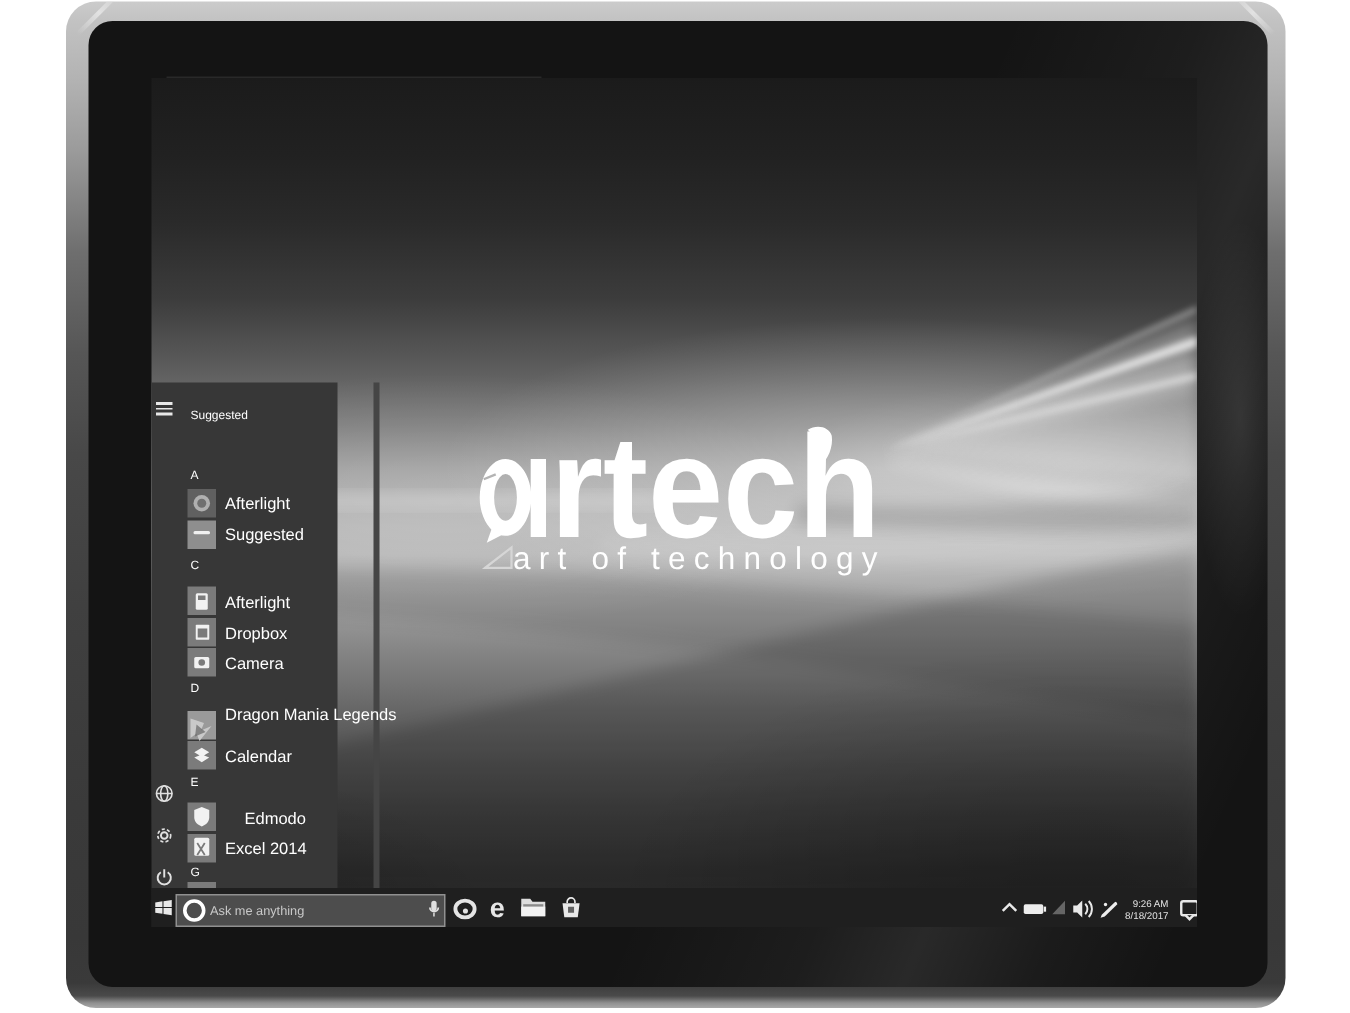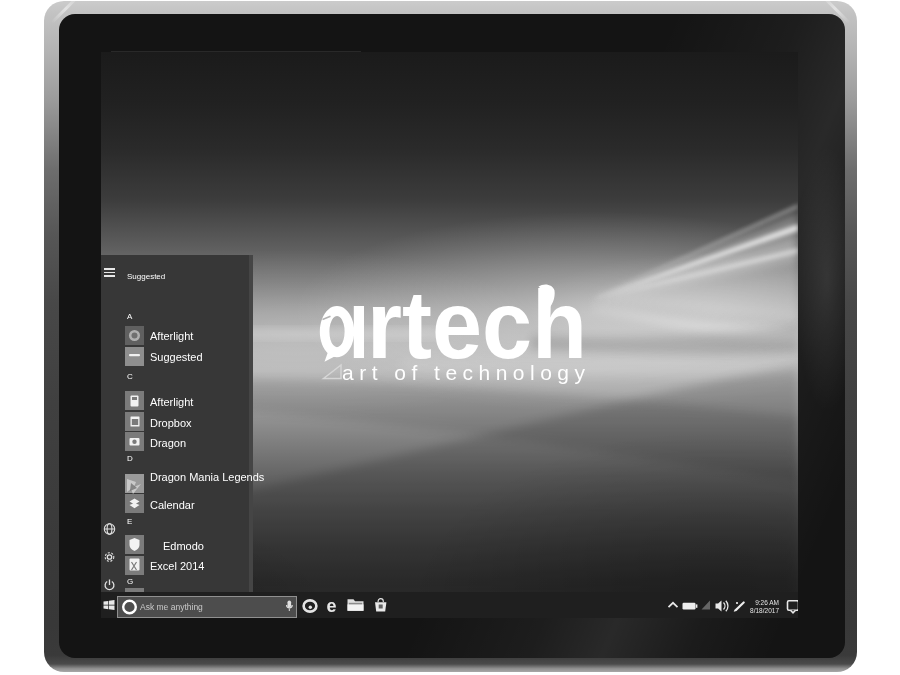--- a/index.html
+++ b/index.html
@@ -12,21 +12,21 @@
  linear-gradient(113deg,rgba(255,255,255,0) 58%,rgba(255,255,255,.04) 70%,rgba(255,255,255,.09) 77%,rgba(255,255,255,.03) 85%,rgba(255,255,255,0) 93%)}
 .screen{position:absolute;left:42px;top:38px;width:697px;height:566px;overflow:hidden;
  background:
  radial-gradient(ellipse 420px 140px at 71% 46%,rgba(255,255,255,.37),rgba(255,255,255,0) 72%),
  radial-gradient(ellipse 250px 80px at 88% 46%,rgba(255,255,255,.22),rgba(255,255,255,0) 75%),
  radial-gradient(ellipse 330px 115px at 28% 50%,rgba(255,255,255,.17),rgba(255,255,255,0) 75%),
  radial-gradient(ellipse 430px 260px at 88% 100%,rgba(0,0,0,.28),rgba(0,0,0,0) 72%),
  radial-gradient(ellipse 300px 170px at 3% 102%,rgba(0,0,0,.20),rgba(0,0,0,0) 72%),
  linear-gradient(180deg,#1b1b1b 0%,#212121 9%,#2a2a2a 17%,#3c3c3c 26%,#606060 35%,#7e7e7d 41%,#9c9c9a 46%,#acacaa 50%,#b4b4b2 53%,#b6b6b4 56%,#a6a6a4 60%,#90908e 65%,#7a7a78 70%,#646462 75%,#50504e 81%,#3f3f3f 87%,#323232 93%,#2b2b2b 100%)}
 .task{position:absolute;left:0;top:540px;width:697px;height:26px;background:#1f1f1f}
-.menu{position:absolute;left:0;top:203px;width:152px;height:337px;background:#373737}
+.menu{position:absolute;left:0;top:203px;width:124px;height:337px;background:#373737}
 .ml{position:absolute;font-size:11px;color:#fff;white-space:nowrap}
 .mh{position:absolute;left:26px;font-size:8px;color:#fff}
 .mi{position:absolute;left:24px;width:19px;height:19px;background:#7b7b7b}
 </style></head><body>
 <div id="stage">
 <div class="device">
  <div class="chamfer" style="left:2px;top:6px;transform:rotate(-45deg)"></div>
  <div class="chamfer" style="right:2px;top:6px;transform:rotate(45deg)"></div>
  <div class="bezel">
   <div class="bezelgloss"></div>
@@ -78,21 +78,21 @@
     <div class="mi" style="top:71px;background:#606060"></div>
     <div class="ml" style="left:49px;top:75px">Afterlight</div>
     <div class="mi" style="top:92px;background:#8e8e8e"></div>
     <div class="ml" style="left:49px;top:96px">Suggested</div>
     <div class="mh" style="top:117px">C</div>
     <div class="mi" style="top:136px"></div>
     <div class="ml" style="left:49px;top:141px">Afterlight</div>
     <div class="mi" style="top:157px"></div>
     <div class="ml" style="left:49px;top:162px">Dropbox</div>
     <div class="mi" style="top:177px"></div>
-    <div class="ml" style="left:49px;top:182px">Dragon</div>
+    <div class="ml" style="left:49px;top:182px">Camera</div>
     <div class="mh" style="top:199px">D</div>
     <div class="mi" style="top:219px;background:#9a9a9a"></div>
     <div class="ml" style="left:49px;top:216px">Dragon Mania Legends</div>
     <div class="mi" style="top:239px"></div>
     <div class="ml" style="left:49px;top:244px">Calendar</div>
     <div class="mh" style="top:262px">E</div>
     <div class="mi" style="top:280px"></div>
     <div class="ml" style="left:62px;top:285px">Edmodo</div>
     <div class="mi" style="top:301px"></div>
     <div class="ml" style="left:49px;top:305px">Excel 2014</div>

